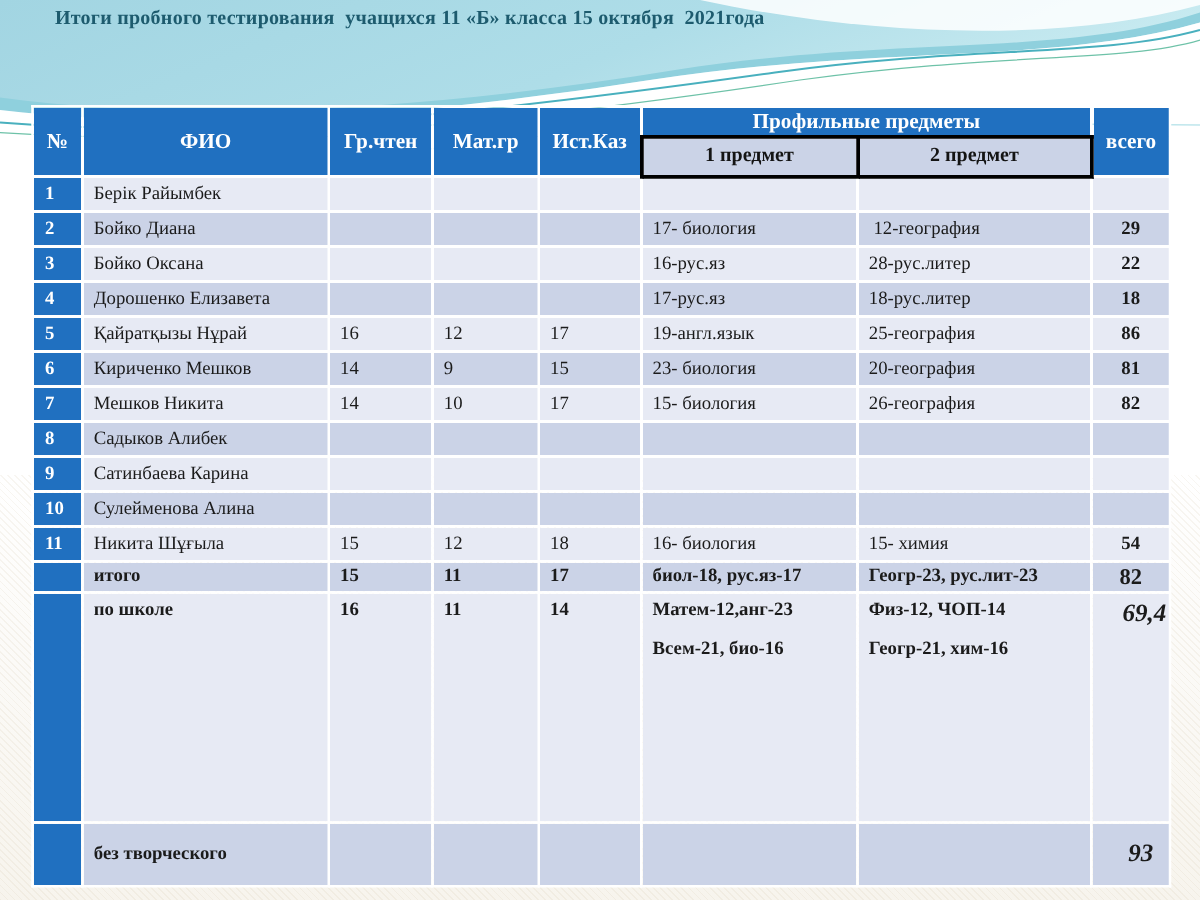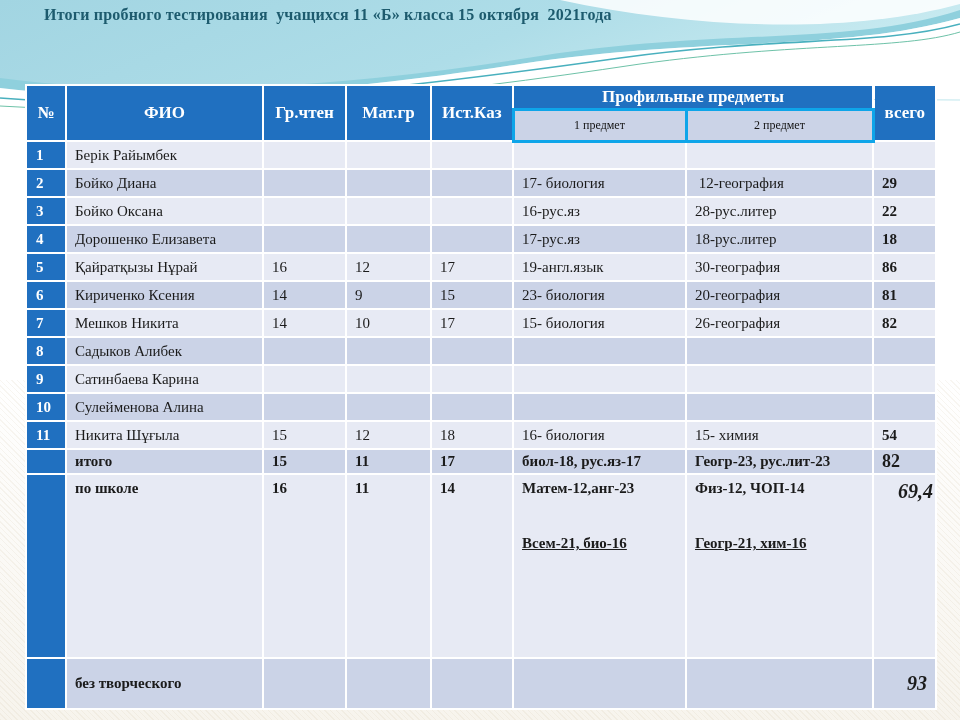--- a/index.html
+++ b/index.html
@@ -29,43 +29,43 @@
     border:2px solid #ffffff; overflow:hidden;
   }
   tr.header-main { height:24px; }
   tr.header-sub  { height:32px; }
   thead th {
     background:var(--header-blue,#2070c0); color:#ffffff;
     font-weight:bold; font-size:17px; text-align:center; padding:0 2px;
   }
   thead th.subhead {
     background:var(--band-dark,#cbd3e7); color:#141414;
-    font-weight:normal; font-size:12px; border:3px solid #0ea5e9;
+    font-weight:bold; font-size:16px; border:3px solid #000000;
     vertical-align:middle;
   }
   tbody td {
     font-size:15px; color:#1b1b1b; padding:1px 8px; vertical-align:middle;
   }
   .band-light td { background:var(--band-light,#e7eaf4); }
   .band-dark  td { background:var(--band-dark,#cbd3e7); }
   tbody td.numcol {
     background:var(--header-blue,#2070c0); color:#ffffff;
     font-weight:bold; padding-left:9px;
   }
-  tbody td.totalcol { font-weight:bold; }
+  tbody td.totalcol { text-align:center; font-weight:bold; }
   tr.data-row { height:28px; }
   tr.summary-itogo { height:20px; }
   tr.summary-itogo td { font-weight:bold; }
   tr.summary-itogo td.itogo-total { font-size:18px; }
   tr.summary-school { height:184px; }
   tr.summary-school td { vertical-align:top; padding-top:5px; font-weight:bold; }
   tr.summary-bez { height:51px; }
   tr.summary-bez td { font-weight:bold; }
-  td.school-total { font-style:italic; font-size:20px; font-weight:bold; text-align:right;padding-left:24px; }
-  .line2 { margin-top:38px;text-decoration:underline; }
+  td.school-total { font-style:italic; font-size:20px; font-weight:bold; text-align:center;padding-left:24px; }
+  .line2 { margin-top:14px; }
 </style>
 </head>
 <body>
 
 <div class="slide" style="--header-blue: #2070c0; --band-light: #e7eaf4; --band-dark: #cbd3e7; --title-color: #1d5b6e;">
 
   <div class="bg-top">
     <svg width="960" height="140" viewBox="0 0 960 140" preserveAspectRatio="none" aria-hidden="true">
       <defs>
         <linearGradient id="sky" x1="0" y1="0" x2="1" y2="0.35">
@@ -155,26 +155,26 @@
           <td>18-рус.литер</td>
           <td class="totalcol">18</td>
         </tr>
         <tr class="data-row band-light">
           <td class="numcol">5</td>
           <td>Қайратқызы Нұрай</td>
           <td>16</td>
           <td>12</td>
           <td>17</td>
           <td>19-англ.язык</td>
-          <td>30-география</td>
+          <td>25-география</td>
           <td class="totalcol">86</td>
         </tr>
         <tr class="data-row band-dark">
           <td class="numcol">6</td>
-          <td>Кириченко Ксения</td>
+          <td>Кириченко Мешков</td>
           <td>14</td>
           <td>9</td>
           <td>15</td>
           <td>23- биология</td>
           <td>20-география</td>
           <td class="totalcol">81</td>
         </tr>
         <tr class="data-row band-light">
           <td class="numcol">7</td>
           <td>Мешков Никита</td>

